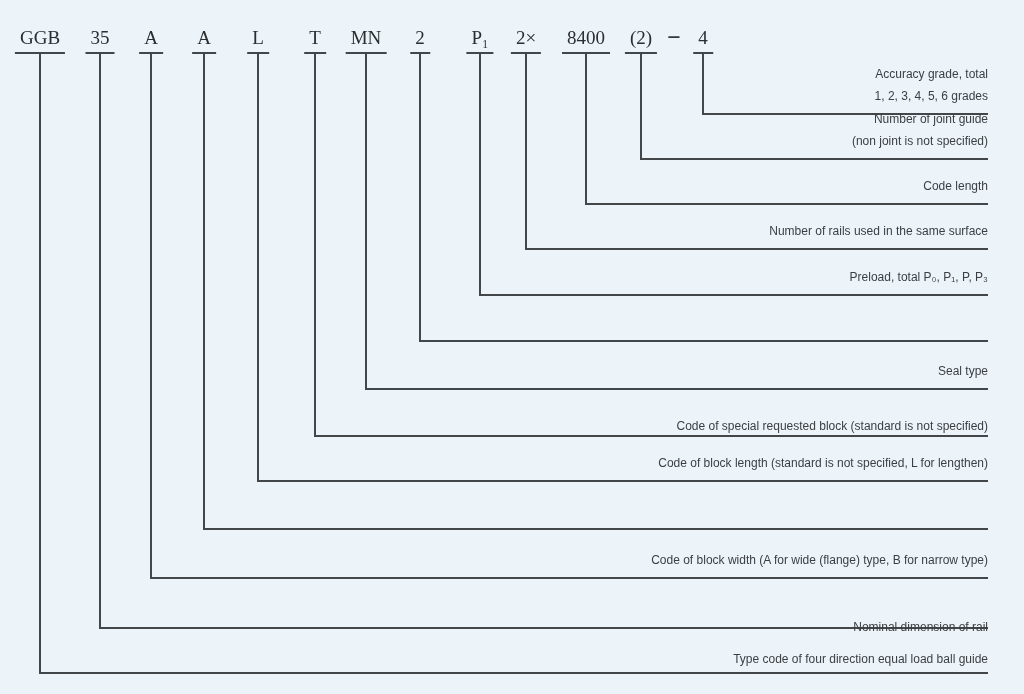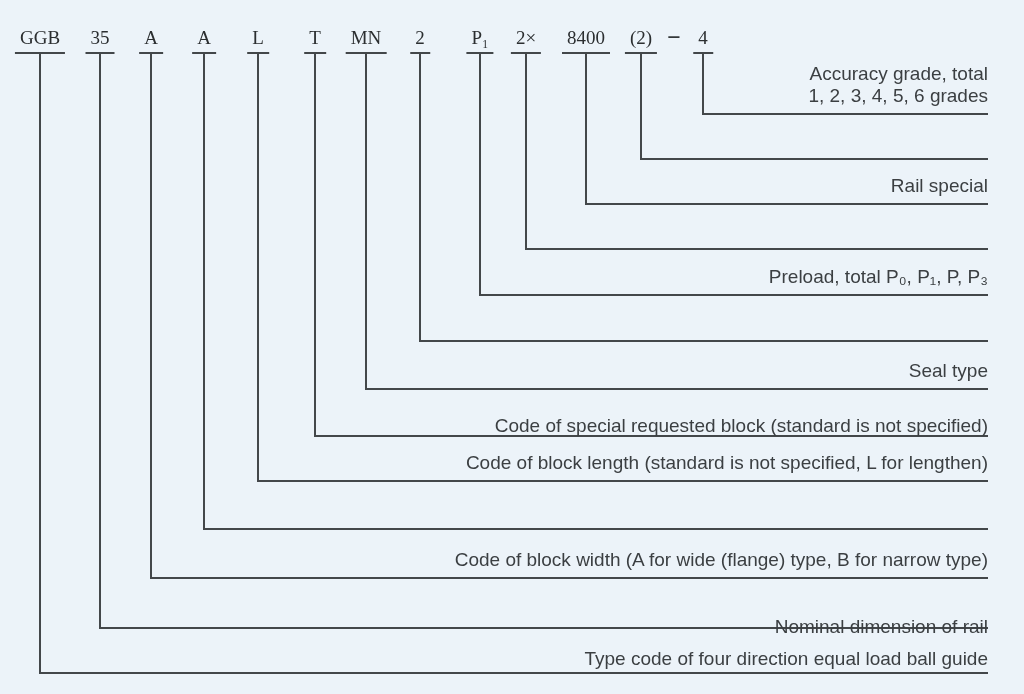--- a/index.html
+++ b/index.html
@@ -25,21 +25,21 @@
   .separator{
     position:absolute;top:24px;transform:translateX(-50%);
     font-family:"Liberation Serif","DejaVu Serif",serif;
     font-size:24px;line-height:27px;font-weight:bold;color:var(--token-text);
     white-space:nowrap;
   }
   .vline{position:absolute;top:54px;width:2px;background:var(--line);}
   .hline{position:absolute;height:2px;background:var(--line);}
   .row-label{
     position:absolute;right:36px;text-align:right;
-    font-size:19px;line-height:22px;color:var(--label-text);
+    font-size:12px;line-height:22px;color:var(--label-text);
     white-space:nowrap;
   }
 </style>
 </head>
 <body>
 
 <div class="canvas">
 
   <div class="token" style="left:40px">GGB</div>
   <div class="token" style="left:100px">35</div>
@@ -81,22 +81,29 @@
   <div class="hline" style="left:257px;top:480px;width:731px"></div>
   <div class="hline" style="left:203px;top:528px;width:785px"></div>
   <div class="hline" style="left:150px;top:577px;width:838px"></div>
   <div class="hline" style="left:99px;top:627px;width:889px"></div>
   <div class="hline" style="left:39px;top:672px;width:949px"></div>
 
   <div class="row-label" style="bottom:587px">
     <div>Accuracy grade, total</div>
     <div>1, 2, 3, 4, 5, 6 grades</div>
   </div>
+  <div class="row-label" style="bottom:542px">
+    <div>Number of joint guide</div>
+    <div>(non joint is not specified)</div>
+  </div>
   <div class="row-label" style="bottom:497px">
-    <div>Rail special</div>
+    <div>Code length</div>
+  </div>
+  <div class="row-label" style="bottom:452px">
+    <div>Number of rails used in the same surface</div>
   </div>
   <div class="row-label" style="bottom:406px">
     <div>Preload, total P₀, P₁, P, P₃</div>
   </div>
   <div class="row-label" style="bottom:312px">
     <div>Seal type</div>
   </div>
   <div class="row-label" style="bottom:257px">
     <div>Code of special requested block (standard is not specified)</div>
   </div>

